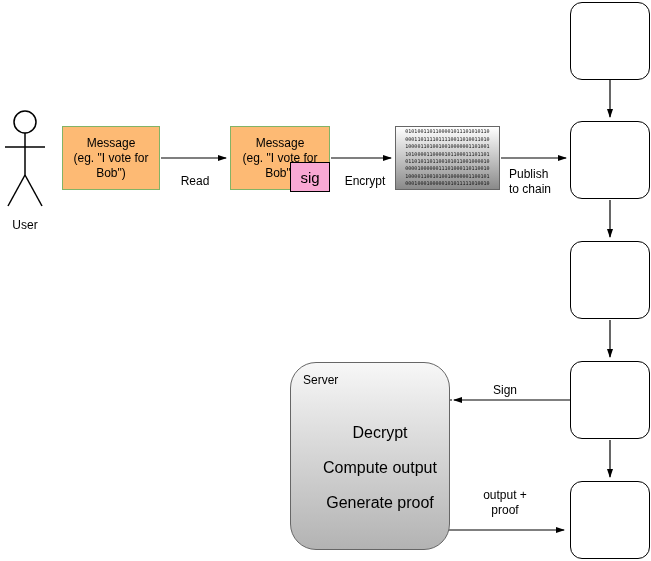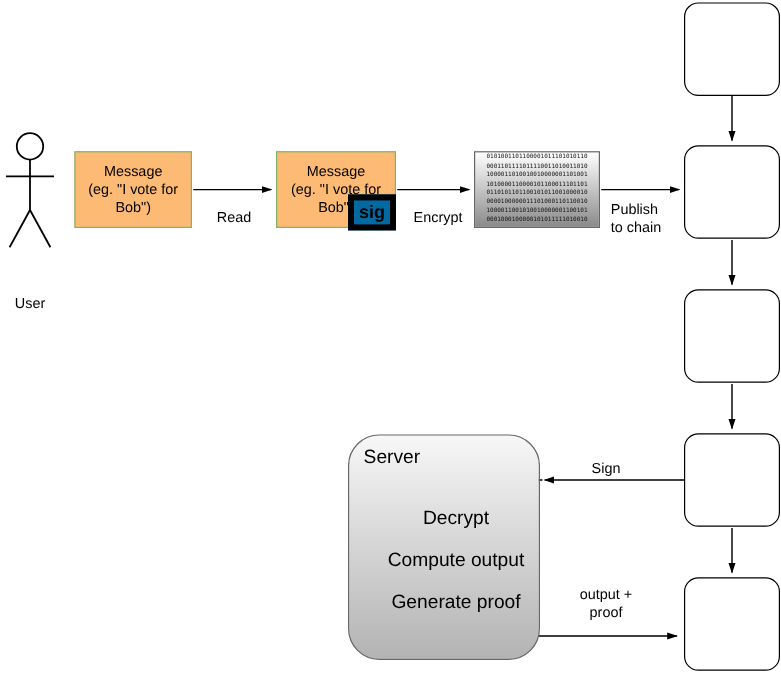--- a/index.html
+++ b/index.html
@@ -6,37 +6,37 @@
   html, body { background: #ffffff; }
   body { font-family: "Liberation Sans", sans-serif; color: #000; }
   .canvas { position: relative; width: 651px; height: 561px; background: #fff; overflow: hidden; }
   svg.overlay { position: absolute; left: 0; top: 0; width: 651px; height: 561px; pointer-events: none; }
 
   .node {
     position: absolute; display: flex; align-items: center; justify-content: center;
     text-align: center; font-size: 12px; line-height: 15px; white-space: pre-line;
   }
   .green  { background: #fdba74; border: 1px solid #82b366; }
-  .sigbox { background: #0369a1; border: 5px solid #000000; font-size: 15px; z-index: 3; font-weight: bold; }
+  .sigbox { background: #f9a8d4; border: 1px solid #000000; font-size: 15px; z-index: 3; }
   .cipher {
     background: linear-gradient(180deg, #ffffff 0%, #8a8a8a 100%);
     border: 1px solid #666;
     font-family: "DejaVu Sans Mono", monospace;
     font-size: 5px; line-height: 7.4px; white-space: pre; color: #141414;
   }
   .block {
     position: absolute; left: 570px; width: 80px; height: 78px;
     background: #ffffff; border: 1px solid #000; border-radius: 12px;
   }
   .server {
     position: absolute; left: 290px; top: 362px; width: 160px; height: 188px;
     background: linear-gradient(180deg, #f7f7f7 0%, #b3b3b3 100%);
     border: 1px solid #666; border-radius: 26px;
   }
-  .server-title { position: absolute; left: 303px; top: 373px; font-size: 16px; }
+  .server-title { position: absolute; left: 303px; top: 373px; font-size: 12px; }
   .step { position: absolute; left: 320px; width: 120px; text-align: center; font-size: 16px; z-index: 2; }
   .label {
     position: absolute; font-size: 12px; line-height: 15px;
     text-align: center; white-space: pre-line; z-index: 2;
   }
   .label.left { text-align: left; }
 </style>
 </head>
 <body>
 
@@ -70,21 +70,21 @@
       <path d="M570,400 L454,400" marker-end="url(#ah)"></path>
       <path d="M452,400 L380,400 L380,418" marker-end="url(#ah)"></path>
 
       <path d="M380,441 L380,452" marker-end="url(#ah)"></path>
       <path d="M380,476 L380,487" marker-end="url(#ah)"></path>
 
       <path d="M380,510 L380,530 L564,530" marker-end="url(#ah)"></path>
     </g>
   </svg>
 
-  <div class="label" style="left:0px; top:218px; width:50px;margin-top:28px;">User</div>
+  <div class="label" style="left:0px; top:218px; width:50px;">User</div>
 
   <div class="node green" style="left:62px; top:126px; width:98px; height:64px;">Message
 (eg. "I vote for
 Bob")</div>
 
   <div class="node green" style="left:230px; top:126px; width:100px; height:64px;">Message
 (eg. "I vote for
 Bob")</div>
   <div class="node sigbox" style="left:290px; top:162px; width:40px; height:30px;">sig</div>
 

